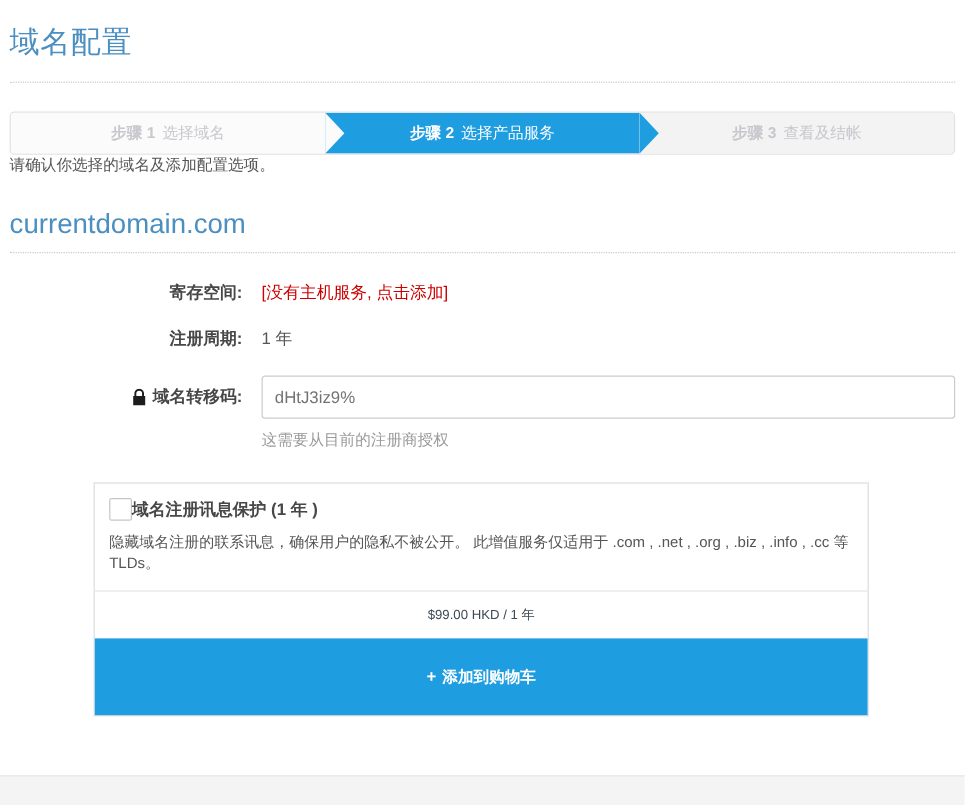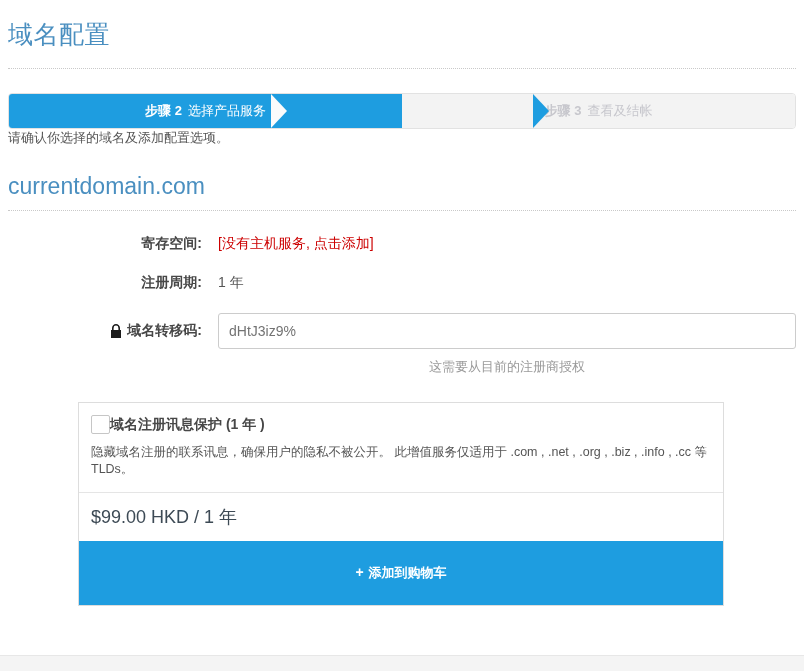--- a/index.html
+++ b/index.html
@@ -28,46 +28,50 @@
   
   .domain-heading { margin-top:26px; padding-bottom:10px; font-size:23px; font-weight:300; color:#4a8fc0; border-bottom:1px dotted #c9c9c9; }
 
   
   .form { margin-top:24px; }
   .form-row { display:flex; align-items:center; margin-bottom:21px; }
   .form-label { width:194px; text-align:right; font-size:14px; font-weight:700; color:#474747; flex:0 0 194px; display:flex; justify-content:flex-end; align-items:center; gap:5px; }
   .form-value { margin-left:16px; font-size:14px; color:#555; flex:1 1 auto; }
   .red-link { color:#cc0000; text-decoration:none; font-size:14px; }
   .text-input { width:100%; height:36px; border:1px solid #ccc; border-radius:3px; padding:0 10px; font-size:14px; color:#737373; font-family:"Liberation Sans","DejaVu Sans",sans-serif; background:#fff; }
-  .help-row { margin-bottom:0; align-items:flex-start; margin-top:-12px;text-align:center; }
+  .help-row { margin-bottom:0; align-items:flex-start; margin-top:-12px; }
   .help-text { font-size:13px; color:#9a9a9a; }
   .lock-icon { display:inline-block; line-height:0; }
 
   
   .addon-box { margin:26px 0 0 70px; width:646px; border:1px solid #ddd; background:#fff; }
   .addon-head { display:flex; align-items:center; padding:12px 12px 6px 12px; }
   .checkbox { width:19px; height:19px; border:1px solid #c6c6c6; border-radius:2px; background:#fff; appearance:none; -webkit-appearance:none; cursor:pointer; }
   .addon-title { font-size:14px; font-weight:700; color:#474747; }
   .addon-desc { padding:4px 12px 14px 12px; font-size:12.5px; color:#555; }
-  .addon-price-row { border-top:1px solid #e5e5e5; padding:12px; font-size:18px; color:#3d4a55; }
+  .addon-price-row { border-top:1px solid #e5e5e5; padding:12px; font-size:11px; color:#3d4a55;text-align:center; }
   .cart-btn { display:block; width:100%; background:#1e9de0; border:0; color:#fff; font-size:13px; font-weight:700; padding:23px 0; cursor:pointer; text-align:center; font-family:"Liberation Sans","DejaVu Sans",sans-serif; }
   .cart-btn .plus { font-weight:700; margin-right:5px; font-size:14px; }
 
   
   .footer-bar { margin-top:49px; width:804px; height:80px; background:#f4f4f4; border-top:1px solid #e7e7e7; border-bottom:1px solid #e7e7e7; position:relative; }
 </style>
 </head>
 <body>
 
 <div class="container">
 
   <h1 class="page-title">域名配置</h1>
   <hr class="dotted-rule">
 
   <div class="steps">
+    <div class="step step-1">
+      <span class="num">步骤 1</span>
+      <span>选择域名</span>
+    </div>
     <div class="step step-2">
       <span class="num">步骤 2</span>
       <span>选择产品服务</span>
     </div>
     <div class="step step-3">
       <span class="num">步骤 3</span>
       <span>查看及结帐</span>
     </div>
     <span class="chev chev-1"></span>
     <span class="chev chev-2"></span>

